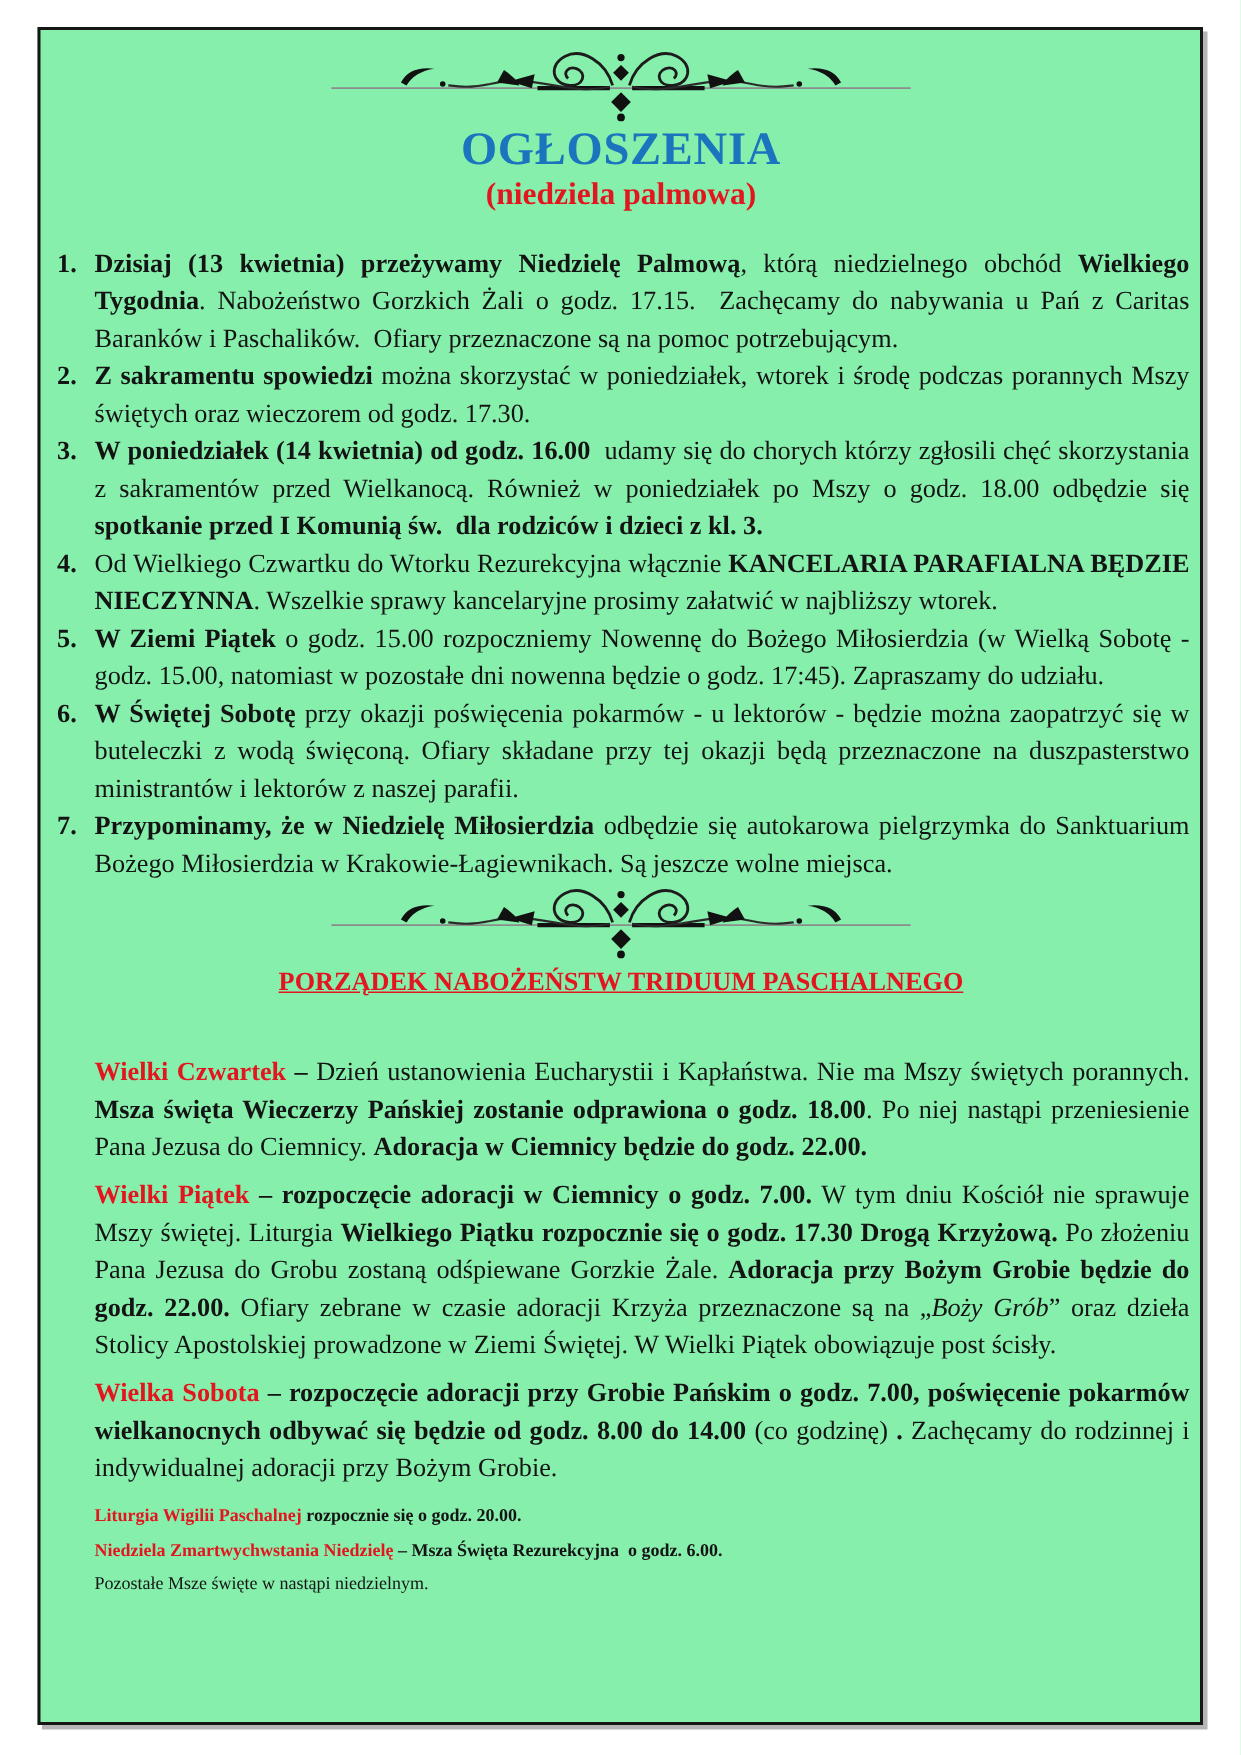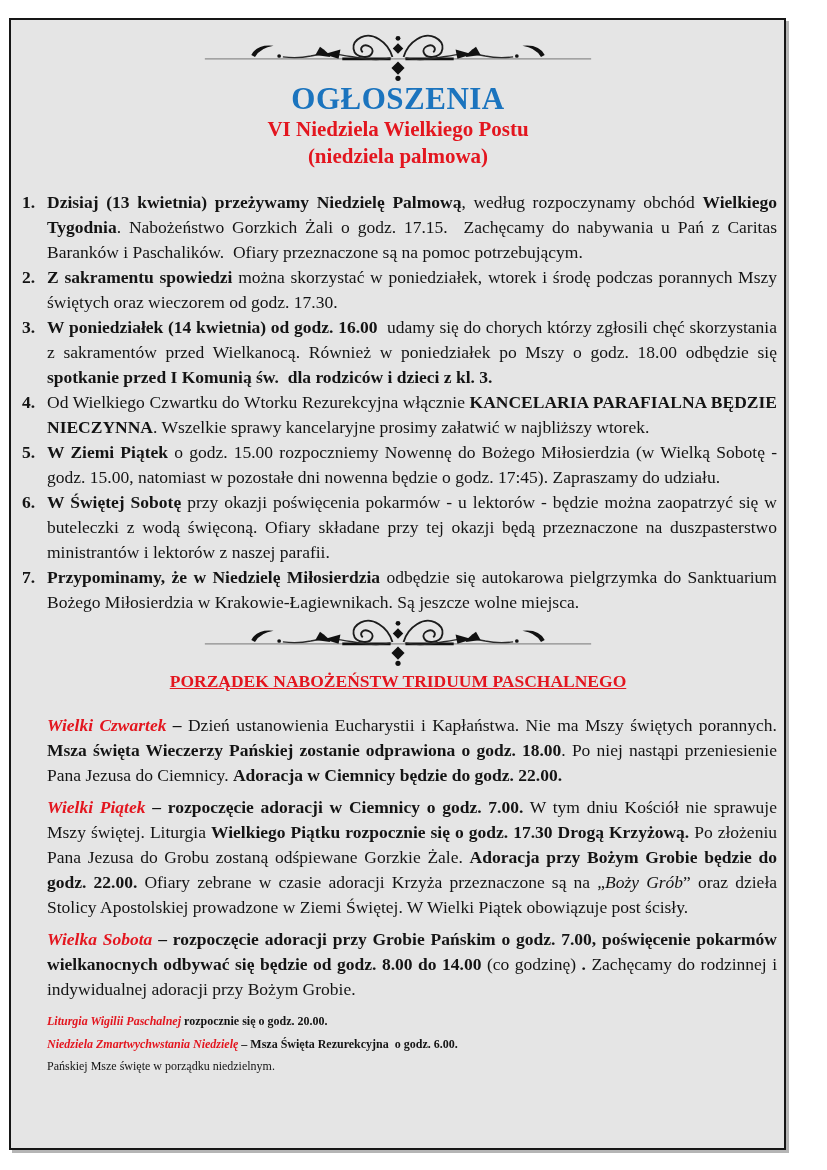--- a/index.html
+++ b/index.html
@@ -8,26 +8,26 @@
     --ink:#141414;
   }
   html,body{margin:0;padding:0;background:#ffffff;}
   body{
     width:827px;height:1170px;position:relative;
     font-family:"Liberation Serif","DejaVu Serif",serif;
     color:var(--ink);
     -webkit-font-smoothing:antialiased;
   }
   .frame{
-    position:absolute;left:9px;top:18px;
+    position:absolute;left:25px;top:18px;
     width:773px;height:1128px;
     border:2px solid #161616;
     box-shadow:3px 3px 0 rgba(90,90,90,.45);
     overflow:hidden;
-    background:#e5e5e5;
+    background:#86efac;
   }
   .content{padding:8px 7px 0 36px;}
   .centered{position:relative;left:-14px;text-align:center;}
   .ornament{height:52px;margin:2px 0 0 0;}
   .ornament svg{width:408px;height:52px;vertical-align:top;}
   .title{
     font-size:31px;font-weight:bold;color:var(--blue);
     line-height:34px;letter-spacing:.5px;
   }
   .subtitle{
@@ -36,31 +36,31 @@
   .header-block{margin-bottom:20px;}
   .list{font-size:17.5px;line-height:25px;text-align:justify;}
   .item{position:relative;margin:0;}
   .item .num{
     position:absolute;left:-25px;top:0;width:22px;
     font-weight:bold;text-align:left;
   }
   .section-title{
     font-size:17.5px;font-weight:bold;color:var(--red);
     text-decoration:underline;line-height:24px;
-    margin:2px 0 20px 0;
+    margin:2px 0 36px 0;
   }
   .ornament2{margin-top:0;}
   .para{
     font-size:17.5px;line-height:25px;text-align:justify;
     margin:0 0 7px 0;
   }
   .schedule{margin-top:8px;}
   .sched-line{font-size:12px;line-height:22.5px;}
   .bold{font-weight:bold;}
-  .red{color:var(--red);font-style:italic;}
+  .red{color:var(--red);}
   .ital{font-style:italic;}
 </style>
 </head>
 <body>
 
 <svg width="0" height="0" style="position:absolute" aria-hidden="true">
   <defs>
     <symbol id="flourish" viewBox="0 0 420 56">
       <line x1="2" y1="31" x2="418" y2="31" stroke="#8c8c8c" stroke-width="1.3"></line>
 
@@ -95,26 +95,25 @@
 <div class="frame">
   <div class="content">
 
     <div class="header-block">
       <div class="ornament centered">
         <svg viewBox="0 0 420 56">
             <use href="#flourish"></use>
           </svg>
       </div>
       <div class="title centered">OGŁOSZENIA</div>
-      <div class="subtitle centered">VI Niedziela Wielkiego Postu</div>
       <div class="subtitle centered">(niedziela palmowa)</div>
     </div>
 
     <div class="list" id="ann-list">
-        <div class="item"><span class="num">1.</span><span class="bold">Dzisiaj (13 kwietnia) przeżywamy Niedzielę Palmową</span><span>, według rozpoczynamy obchód </span><span class="bold">Wielkiego Tygodnia</span><span>. Nabożeństwo Gorzkich Żali o godz. 17.15.&nbsp; Zachęcamy do nabywania u Pań z Caritas Baranków i Paschalików.&nbsp; Ofiary przeznaczone są na pomoc potrzebującym.</span></div>
+        <div class="item"><span class="num">1.</span><span class="bold">Dzisiaj (13 kwietnia) przeżywamy Niedzielę Palmową</span><span>, którą niedzielnego obchód </span><span class="bold">Wielkiego Tygodnia</span><span>. Nabożeństwo Gorzkich Żali o godz. 17.15.&nbsp; Zachęcamy do nabywania u Pań z Caritas Baranków i Paschalików.&nbsp; Ofiary przeznaczone są na pomoc potrzebującym.</span></div>
         <div class="item"><span class="num">2.</span><span class="bold">Z sakramentu spowiedzi</span><span> można skorzystać w poniedziałek, wtorek i środę podczas porannych Mszy świętych oraz wieczorem od godz. 17.30.</span></div>
         <div class="item"><span class="num">3.</span><span class="bold">W poniedziałek (14 kwietnia) od godz. 16.00</span><span>&nbsp; udamy się do chorych którzy zgłosili chęć skorzystania z sakramentów przed Wielkanocą. Również w poniedziałek po Mszy o godz. 18.00 odbędzie się </span><span class="bold">spotkanie przed I Komunią św.&nbsp; dla rodziców i dzieci z kl. 3.</span></div>
         <div class="item"><span class="num">4.</span><span>Od Wielkiego Czwartku do Wtorku Rezurekcyjna włącznie </span><span class="bold">KANCELARIA PARAFIALNA BĘDZIE NIECZYNNA</span><span>. Wszelkie sprawy kancelaryjne prosimy załatwić w najbliższy wtorek.</span></div>
         <div class="item"><span class="num">5.</span><span class="bold">W Ziemi Piątek</span><span> o godz. 15.00 rozpoczniemy Nowennę do Bożego Miłosierdzia (w Wielką Sobotę - godz. 15.00, natomiast w pozostałe dni nowenna będzie o godz. 17:45). Zapraszamy do udziału.</span></div>
         <div class="item"><span class="num">6.</span><span class="bold">W Świętej Sobotę</span><span> przy okazji poświęcenia pokarmów - u lektorów - będzie można zaopatrzyć się w buteleczki z wodą święconą. Ofiary składane przy tej okazji będą przeznaczone na duszpasterstwo ministrantów i lektorów z naszej parafii.</span></div>
         <div class="item"><span class="num">7.</span><span class="bold">Przypominamy, że w Niedzielę Miłosierdzia</span><span> odbędzie się autokarowa pielgrzymka do Sanktuarium Bożego Miłosierdzia w Krakowie-Łagiewnikach. Są jeszcze wolne miejsca.</span></div>
       </div>
 
     <div class="ornament ornament2 centered">
       <svg viewBox="0 0 420 56">
@@ -126,17 +125,17 @@
 
     <div id="triduum-paras">
         <div class="para"><span class="bold red">Wielki Czwartek</span><span class="bold"> – </span><span>Dzień ustanowienia Eucharystii i Kapłaństwa. Nie ma Mszy świętych porannych. </span><span class="bold">Msza święta Wieczerzy Pańskiej zostanie odprawiona o godz. 18.00</span><span>. Po niej nastąpi przeniesienie Pana Jezusa do Ciemnicy. </span><span class="bold">Adoracja w Ciemnicy będzie do godz. 22.00.</span></div>
         <div class="para"><span class="bold red">Wielki Piątek</span><span class="bold"> – rozpoczęcie adoracji w Ciemnicy o godz. 7.00.</span><span> W tym dniu Kościół nie sprawuje Mszy świętej. Liturgia </span><span class="bold">Wielkiego Piątku rozpocznie się o godz. 17.30 Drogą Krzyżową.</span><span> Po złożeniu Pana Jezusa do Grobu zostaną odśpiewane Gorzkie Żale. </span><span class="bold">Adoracja przy Bożym Grobie będzie do godz. 22.00.</span><span> Ofiary zebrane w czasie adoracji Krzyża przeznaczone są na „</span><span class="ital">Boży Grób</span><span>” oraz dzieła Stolicy Apostolskiej prowadzone w Ziemi Świętej. W Wielki Piątek obowiązuje post ścisły.</span></div>
         <div class="para"><span class="bold red">Wielka Sobota</span><span class="bold"> – rozpoczęcie adoracji przy Grobie Pańskim o godz. 7.00, poświęcenie pokarmów wielkanocnych odbywać się będzie od godz. 8.00 do 14.00</span><span> (co godzinę)</span><span class="bold"> .</span><span> Zachęcamy do rodzinnej i indywidualnej adoracji przy Bożym Grobie.</span></div>
       </div>
 
     <div class="schedule" id="schedule-lines">
         <div class="sched-line"><span class="bold red">Liturgia Wigilii Paschalnej</span><span class="bold"> rozpocznie się o godz. 20.00.</span></div>
         <div class="sched-line"><span class="bold red">Niedziela Zmartwychwstania Niedzielę</span><span class="bold"> – Msza Święta Rezurekcyjna&nbsp; o godz. 6.00.</span></div>
-        <div class="sched-line"><span>Pańskiej Msze święte w porządku niedzielnym.</span></div>
+        <div class="sched-line"><span>Pozostałe Msze święte w nastąpi niedzielnym.</span></div>
       </div>
 
   </div>
 </div>
 
 </body></html>

